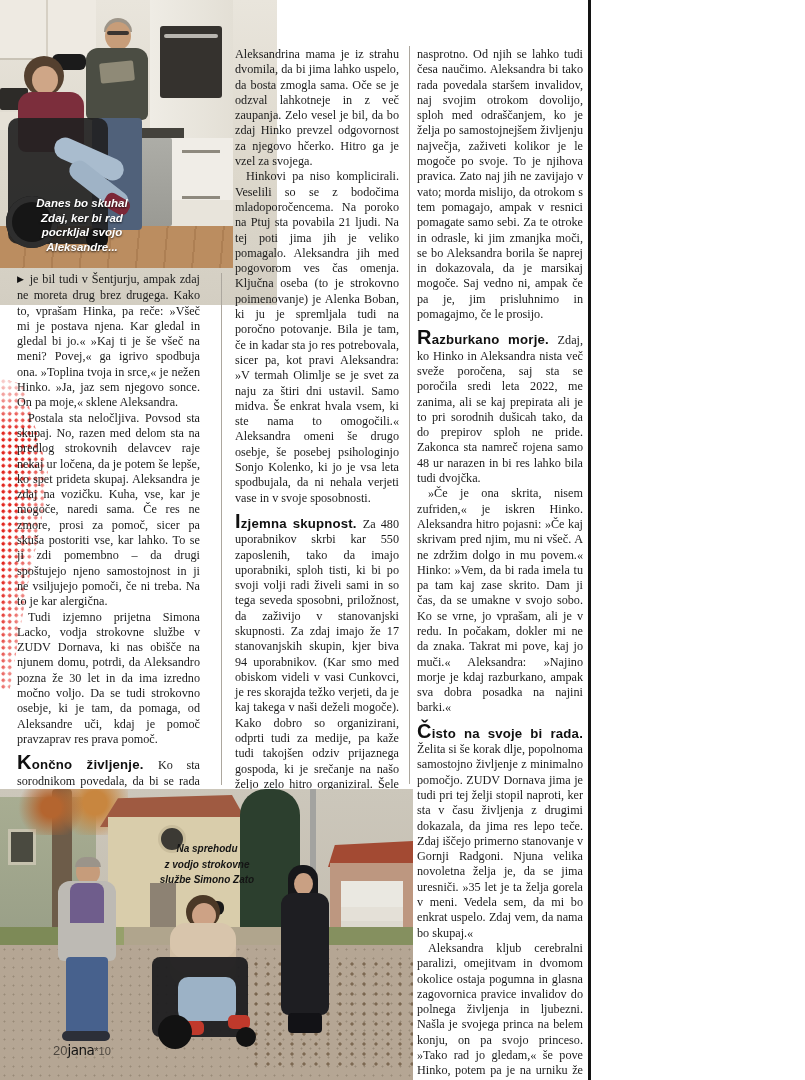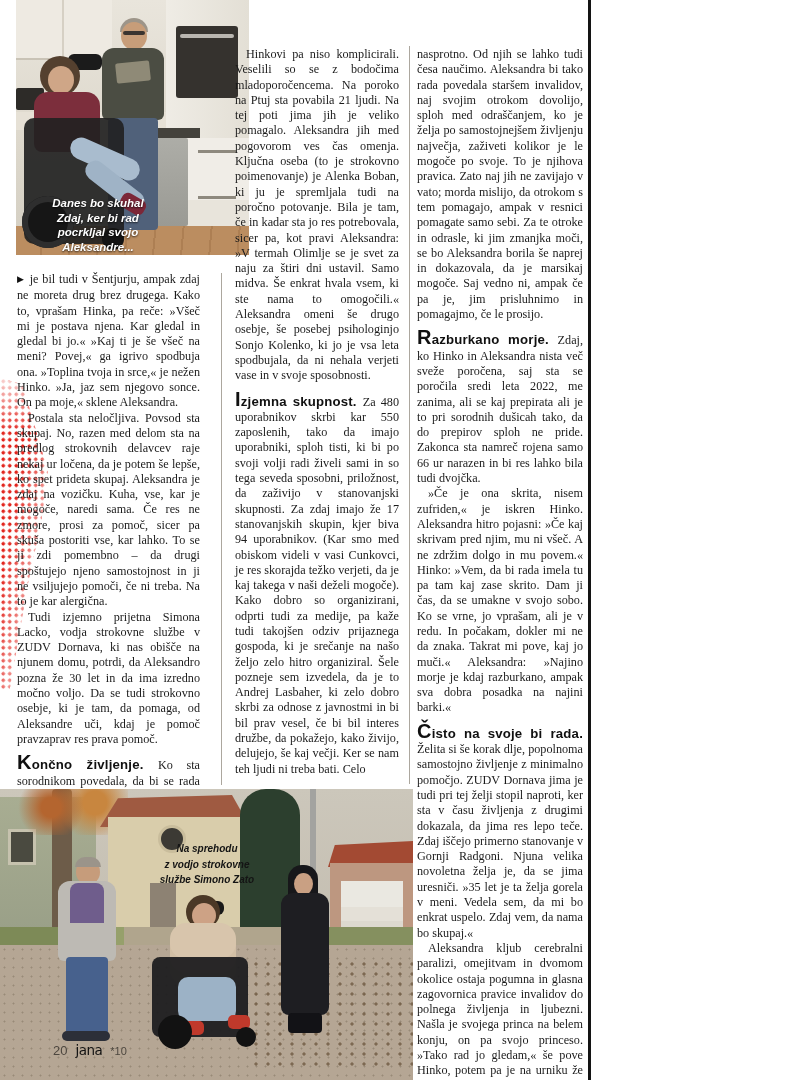--- a/index.html
+++ b/index.html
@@ -27,31 +27,31 @@
     background-image:radial-gradient(circle,#e2251e 1.7px,rgba(226,37,30,0) 2.1px);
     background-size:6.5px 6.5px;
     clip-path:polygon(0 0,46% 2%,66% 12%,100% 30%,86% 46%,58% 66%,20% 100%,0 100%);}
   #red-dots .fade{position:absolute;inset:0;
     background:linear-gradient(100deg,rgba(255,255,255,0) 35%,#ffffff 92%),
                linear-gradient(180deg,rgba(255,255,255,.8) 0,rgba(255,255,255,0) 18%);}
 
   
   .photo{position:absolute;overflow:hidden;}
   .abs{position:absolute;}
-  #top-photo{left:16px;top:0;width:233px;height:255px;background:linear-gradient(180deg,#e9e5dc 0%,#ddd8cc 55%,#d3cec2 100%);}
+  #top-photo{left:0;top:0;width:233px;height:305px;background:linear-gradient(180deg,#e9e5dc 0%,#ddd8cc 55%,#d3cec2 100%);padding-left:44px;}
   #bottom-photo{left:0;top:789px;width:413px;height:291px;background:linear-gradient(180deg,#ccc7bb 0%,#c5bfb2 45%,#b7a795 60%,#b3a291 100%);}
 
   .cap{font-family:"Liberation Sans",sans-serif;font-weight:700;font-style:italic;text-align:center;}
   #top-caption{left:14px;top:196px;width:136px;font-size:11.5px;line-height:14.5px;color:#ffffff;
                text-shadow:0 1px 2px rgba(0,0,0,.75);}
   #bottom-caption{left:128px;top:52px;width:158px;font-size:10px;line-height:15.5px;color:#141414;}
   .cap span{display:block;}
 
   
-  #footer{position:absolute;left:53px;top:1042px;display:flex;align-items:baseline;gap:8px;}
+  #footer{position:absolute;left:53px;top:1042px;display:flex;align-items:baseline;gap:0;}
   #footer .pnum{font-family:"Liberation Sans",sans-serif;font-size:13px;color:#4d473f;}
   #footer .logo{font-family:"DejaVu Sans",sans-serif;font-weight:400;font-size:13.5px;
                 letter-spacing:-.5px;color:#121212;text-transform:lowercase;}
   #footer .issue{font-family:"Liberation Sans",sans-serif;font-size:11px;color:#4d473f;}
 </style>
 </head>
 <body>
 
 <div id="page">
 
@@ -104,26 +104,27 @@
   <div class="vrule" style="left:409px;top:46px;height:738px;"></div>
   <div id="right-rule"></div>
 
   <div class="col" style="left:17px;top:272px;width:183px;">
       <p class="para"><span class="marker">▶</span><span>je bil tudi v Šentjurju, ampak zdaj ne moreta drug brez drugega. Kako to, vprašam Hinka, pa reče: »Všeč mi je postava njena. Kar gledal in gledal bi jo.« »Kaj ti je še všeč na meni? Povej,« ga igrivo spodbuja ona. »Toplina tvoja in srce,« je nežen Hinko. »Ja, jaz sem njegovo sonce. On pa moje,« sklene Aleksandra.</span></p>
       <p class="para indent"><span>Postala sta neločljiva. Povsod sta skupaj. No, razen med delom sta na predlog strokovnih delavcev raje nekaj ur ločena, da je potem še lepše, ko spet prideta skupaj. Aleksandra je zdaj na vozičku. Kuha, vse, kar je mogoče, naredi sama. Če res ne zmore, prosi za pomoč, sicer pa skuša postoriti vse, kar lahko. To se ji zdi pomembno – da drugi spoštujejo njeno samostojnost in ji ne vsiljujejo pomoči, če ni treba. Na to je kar alergična.</span></p>
       <p class="para indent"><span>Tudi izjemno prijetna Simona Lacko, vodja strokovne službe v ZUDV Dornava, ki nas obišče na njunem domu, potrdi, da Aleksandro pozna že 30 let in da ima izredno močno voljo. Da se tudi strokovno osebje, ki je tam, da pomaga, od Aleksandre uči, kdaj je pomoč pravzaprav res prava pomoč.</span></p>
       <p class="para has-heading"><span class="h-init">K</span><span class="h-rest">ončno življenje. </span><span>Ko sta sorodnikom povedala, da bi se rada poročila, ni šlo vse gladko.</span></p>
     </div>
   <div class="col" style="left:235px;top:47px;width:164px;">
+      <p class="para"><span>Aleksandrina mama je iz strahu dvomila, da bi jima lahko uspelo, da bosta zmogla sama. Oče se je odzval lahkotneje in z več zaupanja. Zelo vesel je bil, da bo zdaj Hinko prevzel odgovornost za njegovo hčerko. Hitro ga je vzel za svojega.</span></p>
       <p class="para indent"><span>Hinkovi pa niso komplicirali. Veselili so se z bodočima mladoporočencema. Na poroko na Ptuj sta povabila 21 ljudi. Na tej poti jima jih je veliko pomagalo. Aleksandra jih med pogovorom ves čas omenja. Ključna oseba (to je strokovno poimenovanje) je Alenka Boban, ki ju je spremljala tudi na poročno potovanje. Bila je tam, če in kadar sta jo res potrebovala, sicer pa, kot pravi Aleksandra: »V termah Olimlje se je svet za naju za štiri dni ustavil. Samo midva. Še enkrat hvala vsem, ki ste nama to omogočili.« Aleksandra omeni še drugo osebje, še posebej psihologinjo Sonjo Kolenko, ki jo je vsa leta spodbujala, da ni nehala verjeti vase in v svoje sposobnosti.</span></p>
       <p class="para has-heading"><span class="h-init">I</span><span class="h-rest">zjemna skupnost. </span><span>Za 480 uporabnikov skrbi kar 550 zaposlenih, tako da imajo uporabniki, sploh tisti, ki bi po svoji volji radi živeli sami in so tega seveda sposobni, priložnost, da zaživijo v stanovanjski skupnosti. Za zdaj imajo že 17 stanovanjskih skupin, kjer biva 94 uporabnikov. (Kar smo med obiskom videli v vasi Cunkovci, je res skorajda težko verjeti, da je kaj takega v naši deželi mogoče). Kako dobro so organizirani, odprti tudi za medije, pa kaže tudi takojšen odziv prijaznega gospoda, ki je srečanje na našo željo zelo hitro organiziral. Šele pozneje sem izvedela, da je to Andrej Lasbaher, ki zelo dobro skrbi za odnose z javnostmi in bi bil prav vesel, če bi bil interes družbe, da pokažejo, kako živijo, delujejo, še kaj večji. Ker se nam teh ljudi ni treba bati. Celo</span></p>
     </div>
   <div class="col" style="left:417px;top:47px;width:166px;">
       <p class="para"><span>nasprotno. Od njih se lahko tudi česa naučimo. Aleksandra bi tako rada povedala staršem invalidov, naj svojim otrokom dovolijo, sploh med odraščanjem, ko je želja po samostojnejšem življenju največja, zaživeti kolikor je le mogoče po svoje. To je njihova pravica. Zato naj jih ne zavijajo v vato; morda mislijo, da otrokom s tem pomagajo, ampak v resnici pomagate samo sebi. Za te otroke in odrasle, ki jim zmanjka moči, se bo Aleksandra borila še naprej in dokazovala, da je marsikaj mogoče. Saj vedno ni, ampak če pa je, jim prisluhnimo in pomagajmo, če le prosijo.</span></p>
-      <p class="para has-heading"><span class="h-init">R</span><span class="h-rest">azburkano morje. </span><span>Zdaj, ko Hinko in Aleksandra nista več sveže poročena, saj sta se poročila sredi leta 2022, me zanima, ali se kaj prepirata ali je to pri sorodnih dušicah tako, da do prepirov sploh ne pride. Zakonca sta namreč rojena samo 66 ur narazen in bi res lahko bila tudi dvojčka.</span></p>
+      <p class="para has-heading"><span class="h-init">R</span><span class="h-rest">azburkano morje. </span><span>Zdaj, ko Hinko in Aleksandra nista več sveže poročena, saj sta se poročila sredi leta 2022, me zanima, ali se kaj prepirata ali je to pri sorodnih dušicah tako, da do prepirov sploh ne pride. Zakonca sta namreč rojena samo 48 ur narazen in bi res lahko bila tudi dvojčka.</span></p>
       <p class="para indent"><span>»Če je ona skrita, nisem zufriden,« je iskren Hinko. Aleksandra hitro pojasni: »Če kaj skrivam pred njim, mu ni všeč. A ne zdržim dolgo in mu povem.« Hinko: »Vem, da bi rada imela tu pa tam kaj zase skrito. Dam ji čas, da se umakne v svojo sobo. Ko se vrne, jo vprašam, ali je v redu. In počakam, dokler mi ne da znaka. Takrat mi pove, kaj jo muči.« Aleksandra: »Najino morje je kdaj razburkano, ampak sva dobra posadka na najini barki.«</span></p>
       <p class="para has-heading"><span class="h-init">Č</span><span class="h-rest">isto na svoje bi rada. </span><span>Želita si še korak dlje, popolnoma samostojno življenje z minimalno pomočjo. ZUDV Dornava jima je tudi pri tej želji stopil naproti, ker sta v času življenja z drugimi dokazala, da jima res lepo teče. Zdaj iščejo primerno stanovanje v Gornji Radgoni. Njuna velika novoletna želja je, da se jima uresniči. »35 let je ta želja gorela v meni. Vedela sem, da mi bo enkrat uspelo. Zdaj vem, da nama bo skupaj.«</span></p>
       <p class="para indent"><span>Aleksandra kljub cerebralni paralizi, omejitvam in dvomom okolice ostaja pogumna in glasna zagovornica pravice invalidov do polnega življenja in ljubezni. Našla je svojega princa na belem konju, on pa svojo princeso. »Tako rad jo gledam,« še pove Hinko, potem pa je na urniku že priprava kosila, za nas obiskovalce pa čas odhoda. Red je red. Ampak Hinko bo skuhal, ne ker njegova ljuba ne bi zmogla, ampak da jo malo pocrklja, zdaj, ko je malo več govorila: »Ti kar svoje delaj. Danes bom jaz pripravil piščanca.«</span></p>
     </div>
 
   <div id="bottom-photo" class="photo">
     <div class="abs" style="left:0;top:8px;width:96px;height:134px;background:linear-gradient(180deg,#a8ad92,#9aa088);"></div>
     <div class="abs" style="left:8px;top:40px;width:22px;height:30px;background:#4a4a40;border:3px solid #c6c2ae;"></div>
     <div class="abs" style="left:52px;top:0;width:20px;height:152px;background:#6d5c49;border-radius:4px;"></div>
     <div class="abs" style="left:18px;top:0;width:110px;height:46px;background:radial-gradient(circle at 30% 40%,#b4652f 12%,rgba(180,101,47,0) 40%),radial-gradient(circle at 70% 30%,#c8863f 14%,rgba(200,134,63,0) 45%);"></div>

